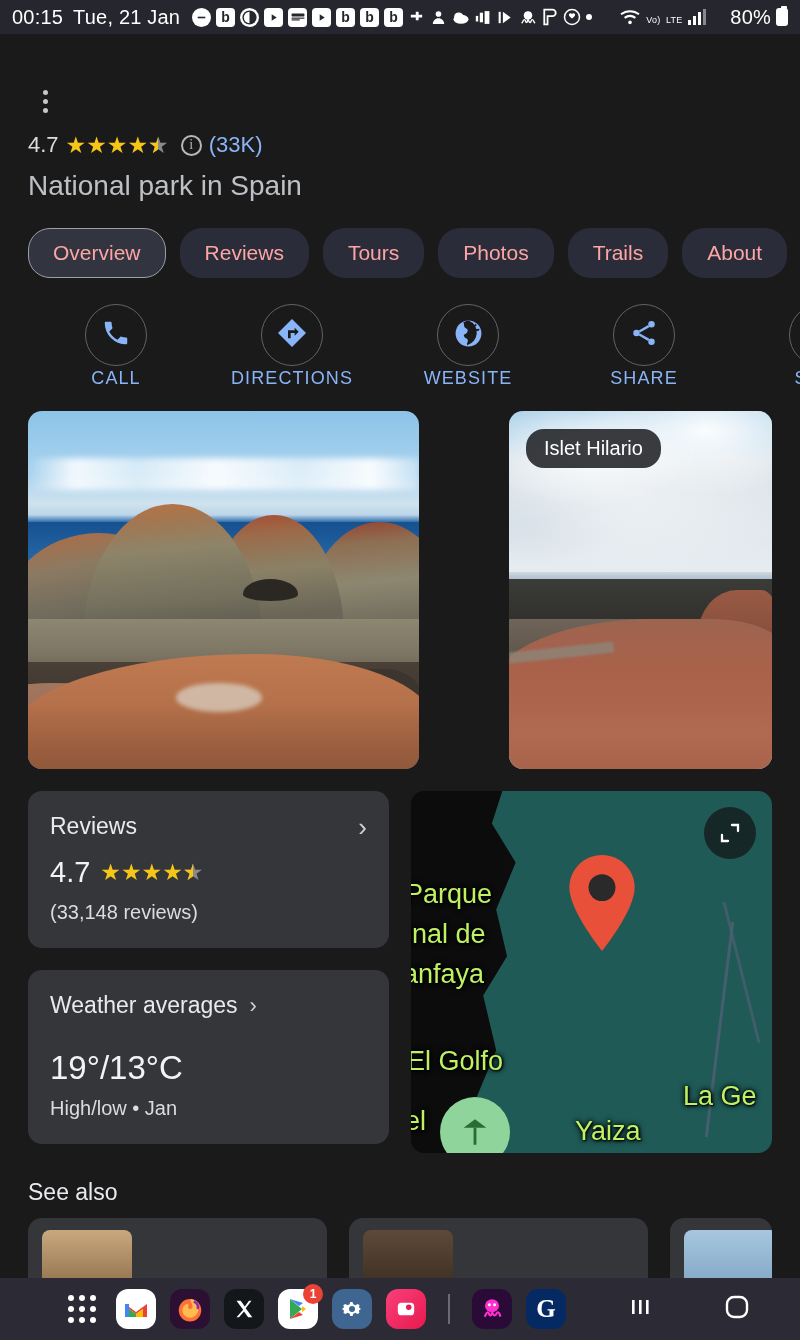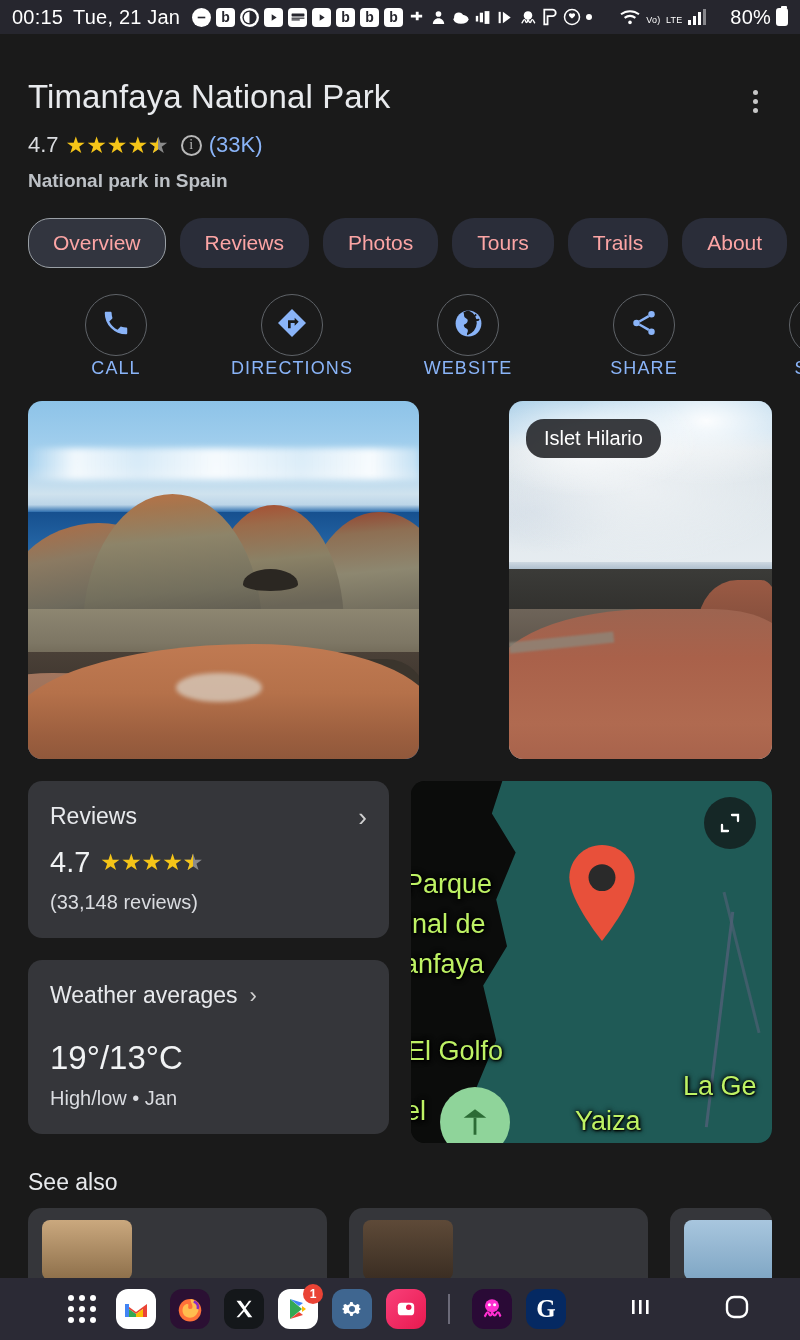--- a/index.html
+++ b/index.html
@@ -43,21 +43,21 @@
 
   .rating-row { display: flex; align-items: center; gap: 7px; margin-top: 14px; }
   .rating-num { font-size: 22px; color: #dadce0; }
   .stars { display: inline-flex; gap: 0px; }
   .star { font-size: 23px; line-height: 23px; color: #f5c518; }
   .star.half { position: relative; color: #8a8a8a; }
   .star.half .fill { position: absolute; left: 0; top: 0; width: 50%; overflow: hidden; color: #f5c518; }
   .info-ic { width: 21px; height: 21px; border: 2px solid #b8b8b8; border-radius: 50%; color: #b8b8b8;
              font-size: 14px; display:flex; align-items:center; justify-content:center; font-family: "Liberation Serif", serif; margin-left: 5px;}
   .count { color: #8ab4f8; font-size: 22px; }
-  .subtitle { color: #bdc1c6; font-size: 19px; margin-top: 12px; font-weight: bold; }
+  .subtitle { color: #bdc1c6; font-size: 28px; margin-top: 12px; }
 
   
   .tabs { display: flex; gap: 14px; margin-top: 26px; }
   .tab { background: #2a2d39; color: #fca5a5; font-size: 21px; border-radius: 22px;
          padding: 13px 25px; white-space: nowrap; }
   .tab.active { background: #32353f; border: 1px solid #9aa0a6; padding: 12px 24px; }
 
   
   .actions { display: flex; gap: 0; margin-top: 26px; }
   .action { width: 176px; display: flex; flex-direction: column; align-items: center; gap: 2px; flex: none; }
@@ -280,21 +280,20 @@
       <span class="batt">80%</span>
       <span class="battbox"></span>
     </span>
   </div>
 
   <div class="gap"></div>
 
   <div class="content">
 
     <div class="title-row">
-      <div class="title">Timanfaya National Park</div>
       <div class="kebab">
         <i></i>
         <i></i>
         <i></i>
       </div>
     </div>
 
     <div class="rating-row">
       <span class="rating-num">4.7</span>
       <span class="stars">
@@ -305,22 +304,22 @@
         <span class="star half">★<span class="fill">★</span></span>
       </span>
       <span class="info-ic">i</span>
       <span class="count">(33K)</span>
     </div>
     <div class="subtitle">National park in Spain</div>
 
     <div class="tabs">
       <div class="tab active">Overview</div>
       <div class="tab">Reviews</div>
+      <div class="tab">Tours</div>
       <div class="tab">Photos</div>
-      <div class="tab">Tours</div>
       <div class="tab">Trails</div>
       <div class="tab">About</div>
     </div>
 
     <div class="actions">
       <div class="action">
         <div class="ring">
           <span>
             <svg width="30" height="30" viewBox="0 0 24 24">
                 <path d="M6.6 10.8a15.1 15.1 0 006.6 6.6l2.2-2.2c.3-.3.7-.4 1-.2 1.2.4 2.4.6 3.6.6.6 0 1 .4 1 1V20c0 .6-.4 1-1 1A17 17 0 013 4c0-.6.4-1 1-1h3.5c.6 0 1 .4 1 1 0 1.3.2 2.5.6 3.6.1.3 0 .7-.2 1z"></path>

